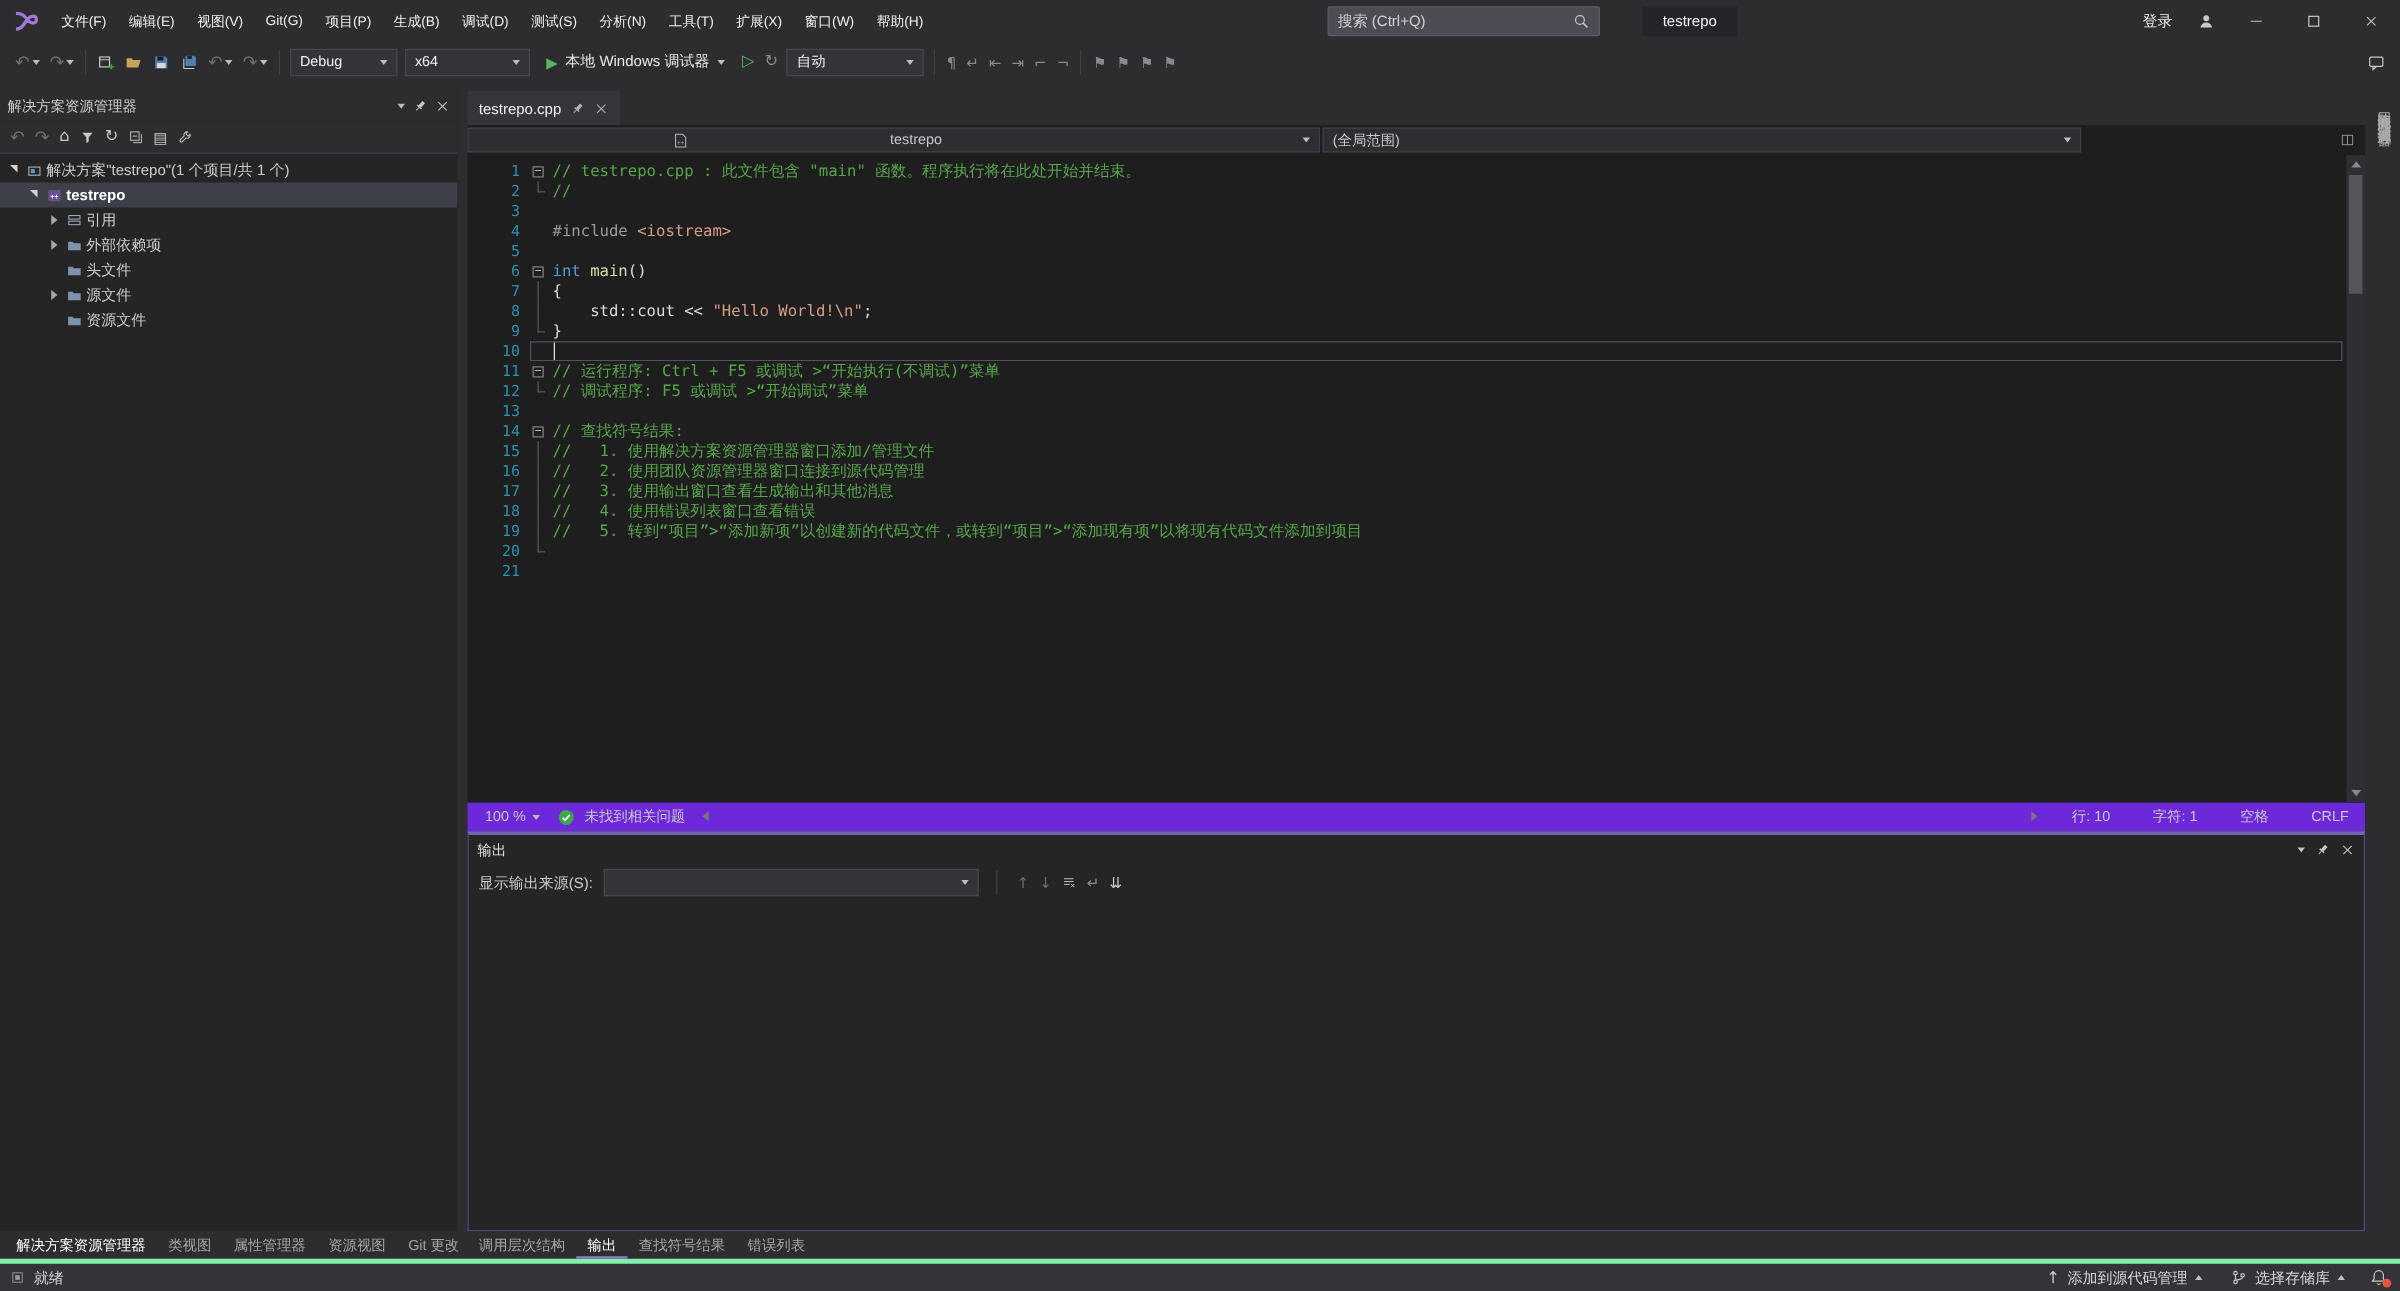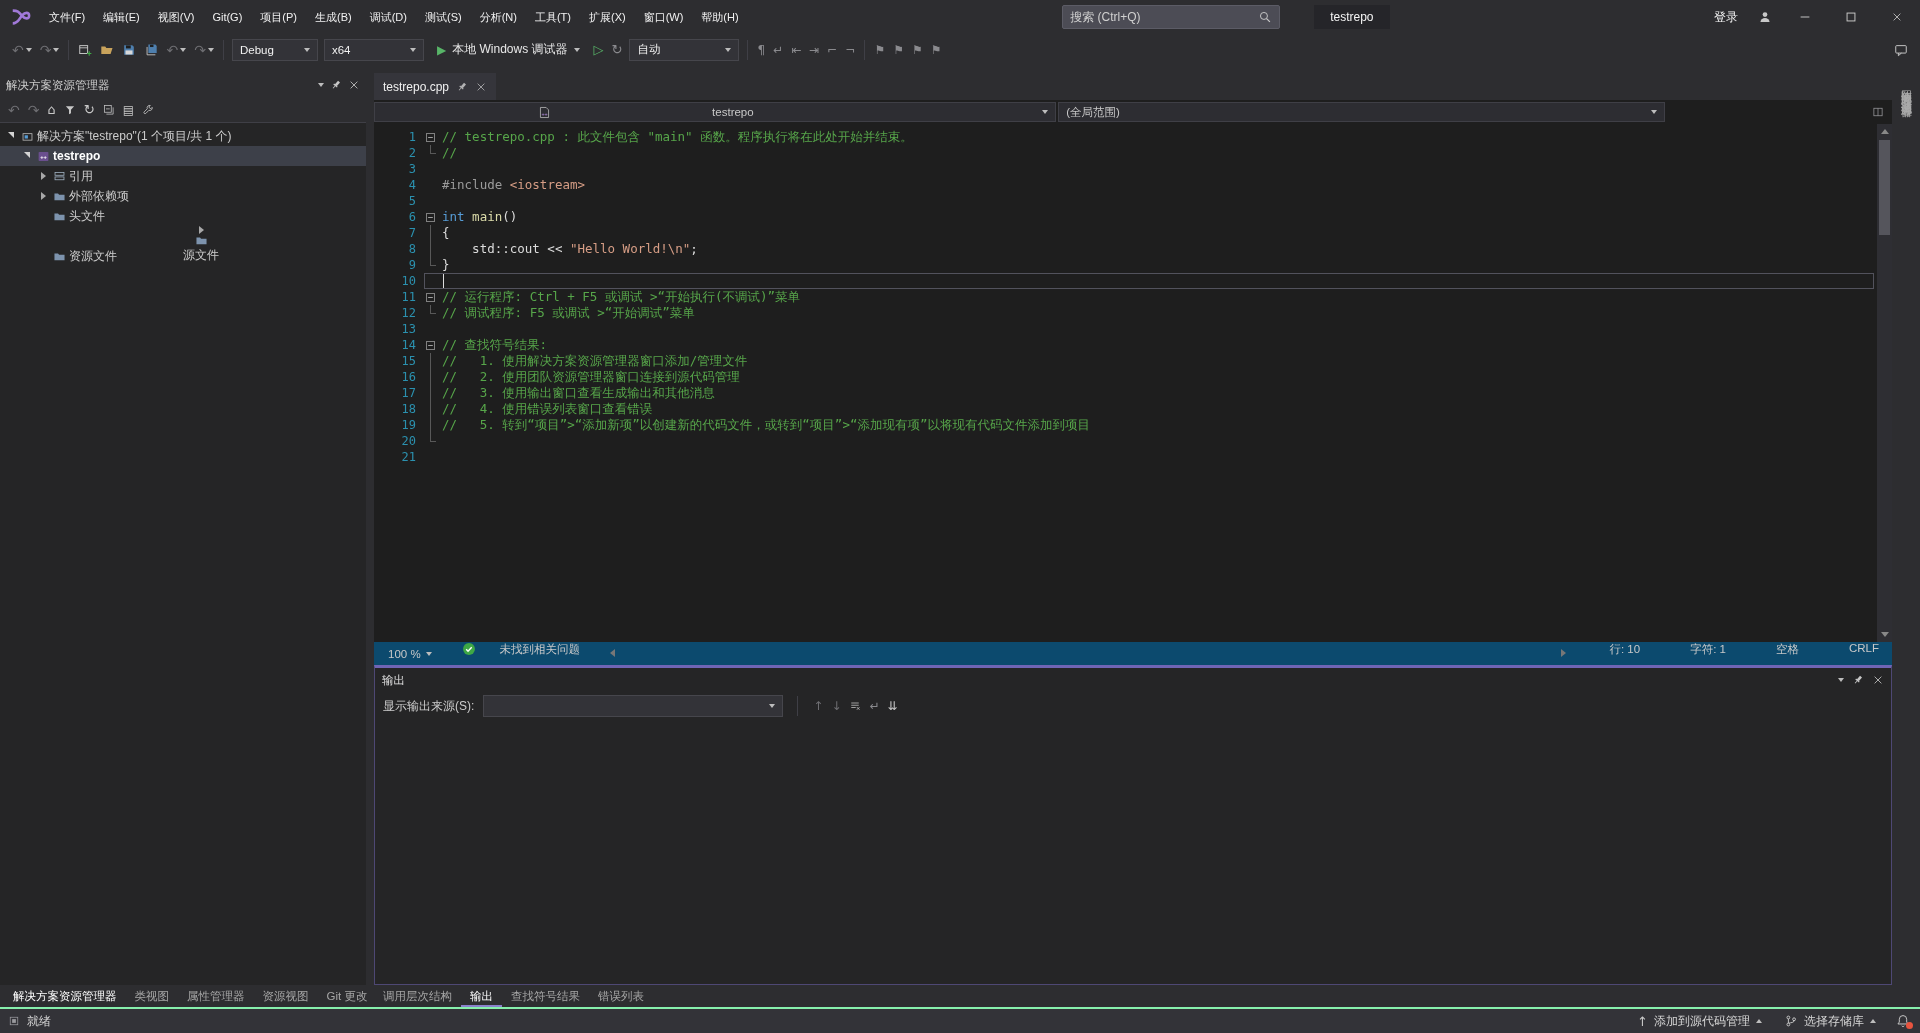--- a/index.html
+++ b/index.html
@@ -80,21 +80,21 @@
 .fold-end{position:absolute;left:6px;top:0;width:6px;height:9px;border-left:1px solid #585858;border-bottom:1px solid #585858}
 .codetext{white-space:pre}
 .caret-line{position:absolute;left:19px;top:1px;width:1px;height:14px;background:#DCDCDC}
 .c-com{color:#57A64A}.c-kw{color:#569CD6}.c-str{color:#D69D85}.c-pp{color:#9B9B9B}.c-fn{color:#DCDCAA}.c-pl{color:#DCDCDC}
 .vscroll{position:absolute;right:0;top:0;bottom:0;width:15px;background:#2E2E33}
 .sb-arrow{width:15px;height:15px;display:flex;align-items:center;justify-content:center}
 .sb-arrow.up::after{content:"";border-left:4px solid transparent;border-right:4px solid transparent;border-bottom:5px solid #888}
 .sb-arrow.down{position:absolute;bottom:0}
 .sb-arrow.down::after{content:"";border-left:4px solid transparent;border-right:4px solid transparent;border-top:5px solid #888}
 .sb-thumb{position:absolute;top:16px;left:2px;width:11px;height:95px;background:#55555C}
-.ed-status{height:23px;display:flex;align-items:flex-start;background:#0c4a6e;padding-left:8px;gap:24px;font-size:11.5px;color:#C8C8C8}
+.ed-status{height:23px;display:flex;align-items:center;background:#6d28d9;padding-left:8px;gap:8px;font-size:11.5px;color:#C8C8C8}
 .zoom{display:flex;align-items:center;gap:5px;padding:0 6px;height:100%}
 .health{white-space:nowrap}
 .hscroll{flex:1;height:100%;position:relative;margin:0 4px}
 .hl-arrow{position:absolute;top:7px;width:0;height:0}
 .hl-arrow.left{left:2px;border-top:4px solid transparent;border-bottom:4px solid transparent;border-right:5px solid #777}
 .hl-arrow.right{right:2px;border-top:4px solid transparent;border-bottom:4px solid transparent;border-left:5px solid #777}
 .stat{padding:0 13px;white-space:nowrap}
 
 
 .output-panel{flex:1;display:flex;flex-direction:column;background:#252526;border-top:3px solid #7065B5;border-left:1px solid rgba(112,101,181,.55);border-right:1px solid rgba(112,101,181,.55);border-bottom:1px solid rgba(112,101,181,.55);min-height:0}
@@ -106,21 +106,21 @@
 
 
 .tabs-row{height:22px;display:flex;align-items:center;background:#2D2D30;flex:0 0 auto}
 .ltabs{width:374px;display:flex;padding-left:4px;flex:0 0 auto}
 .btabs{display:flex}
 .ptab{padding:3px 9px;font-size:11.5px;color:#A6A6A6;white-space:nowrap}
 .ptab.sel{color:#FFFFFF}
 .btabs .ptab.sel{box-shadow:inset 0 -2px 0 #8A80CC}
 
 
-.statusbar{height:26px;display:flex;align-items:center;background:#333338;border-top:2px solid #86efac;padding:0 10px 0 8px;font-size:12px;color:#D6D6D6;flex:0 0 auto}
+.statusbar{height:26px;display:flex;align-items:center;background:#333338;border-top:4px solid #86efac;padding:0 10px 0 8px;font-size:12px;color:#D6D6D6;flex:0 0 auto}
 .sb-text{margin-left:7px}
 .sb-item{display:flex;align-items:center;gap:6px;margin-left:22px;white-space:nowrap}
 .sb-bell{margin-left:20px;position:relative;display:flex;align-items:center}
 .dot{position:absolute;right:-3px;bottom:-1px;width:7px;height:7px;border-radius:50%;background:#E8543F}
 </style>
 </head>
 <body>
 
 <div class="window">
 
@@ -481,21 +481,21 @@
           </div>
           <div class="tree-row" style="padding-left: 36px;">
             <span class="arrow none"></span>
             <span class="tree-ico icon">
               <svg width="13" height="13" viewBox="0 0 16 16">
                 <path d="M1.8 4.2h4.4l1.3 1.5h6.7v6.8H1.8z" fill="#7D93AD"></path>
               </svg>
             </span>
             <span>头文件</span>
           </div>
-          <div class="tree-row" style="padding-left: 36px; flex-direction: column;">
+          <div class="tree-row" style="padding-left: 36px;">
             <span class="arrow collapsed">
               <i></i>
             </span>
             <span class="tree-ico icon">
               <svg width="13" height="13" viewBox="0 0 16 16">
                 <path d="M1.8 4.2h4.4l1.3 1.5h6.7v6.8H1.8z" fill="#7D93AD"></path>
               </svg>
             </span>
             <span>源文件</span>
           </div>

